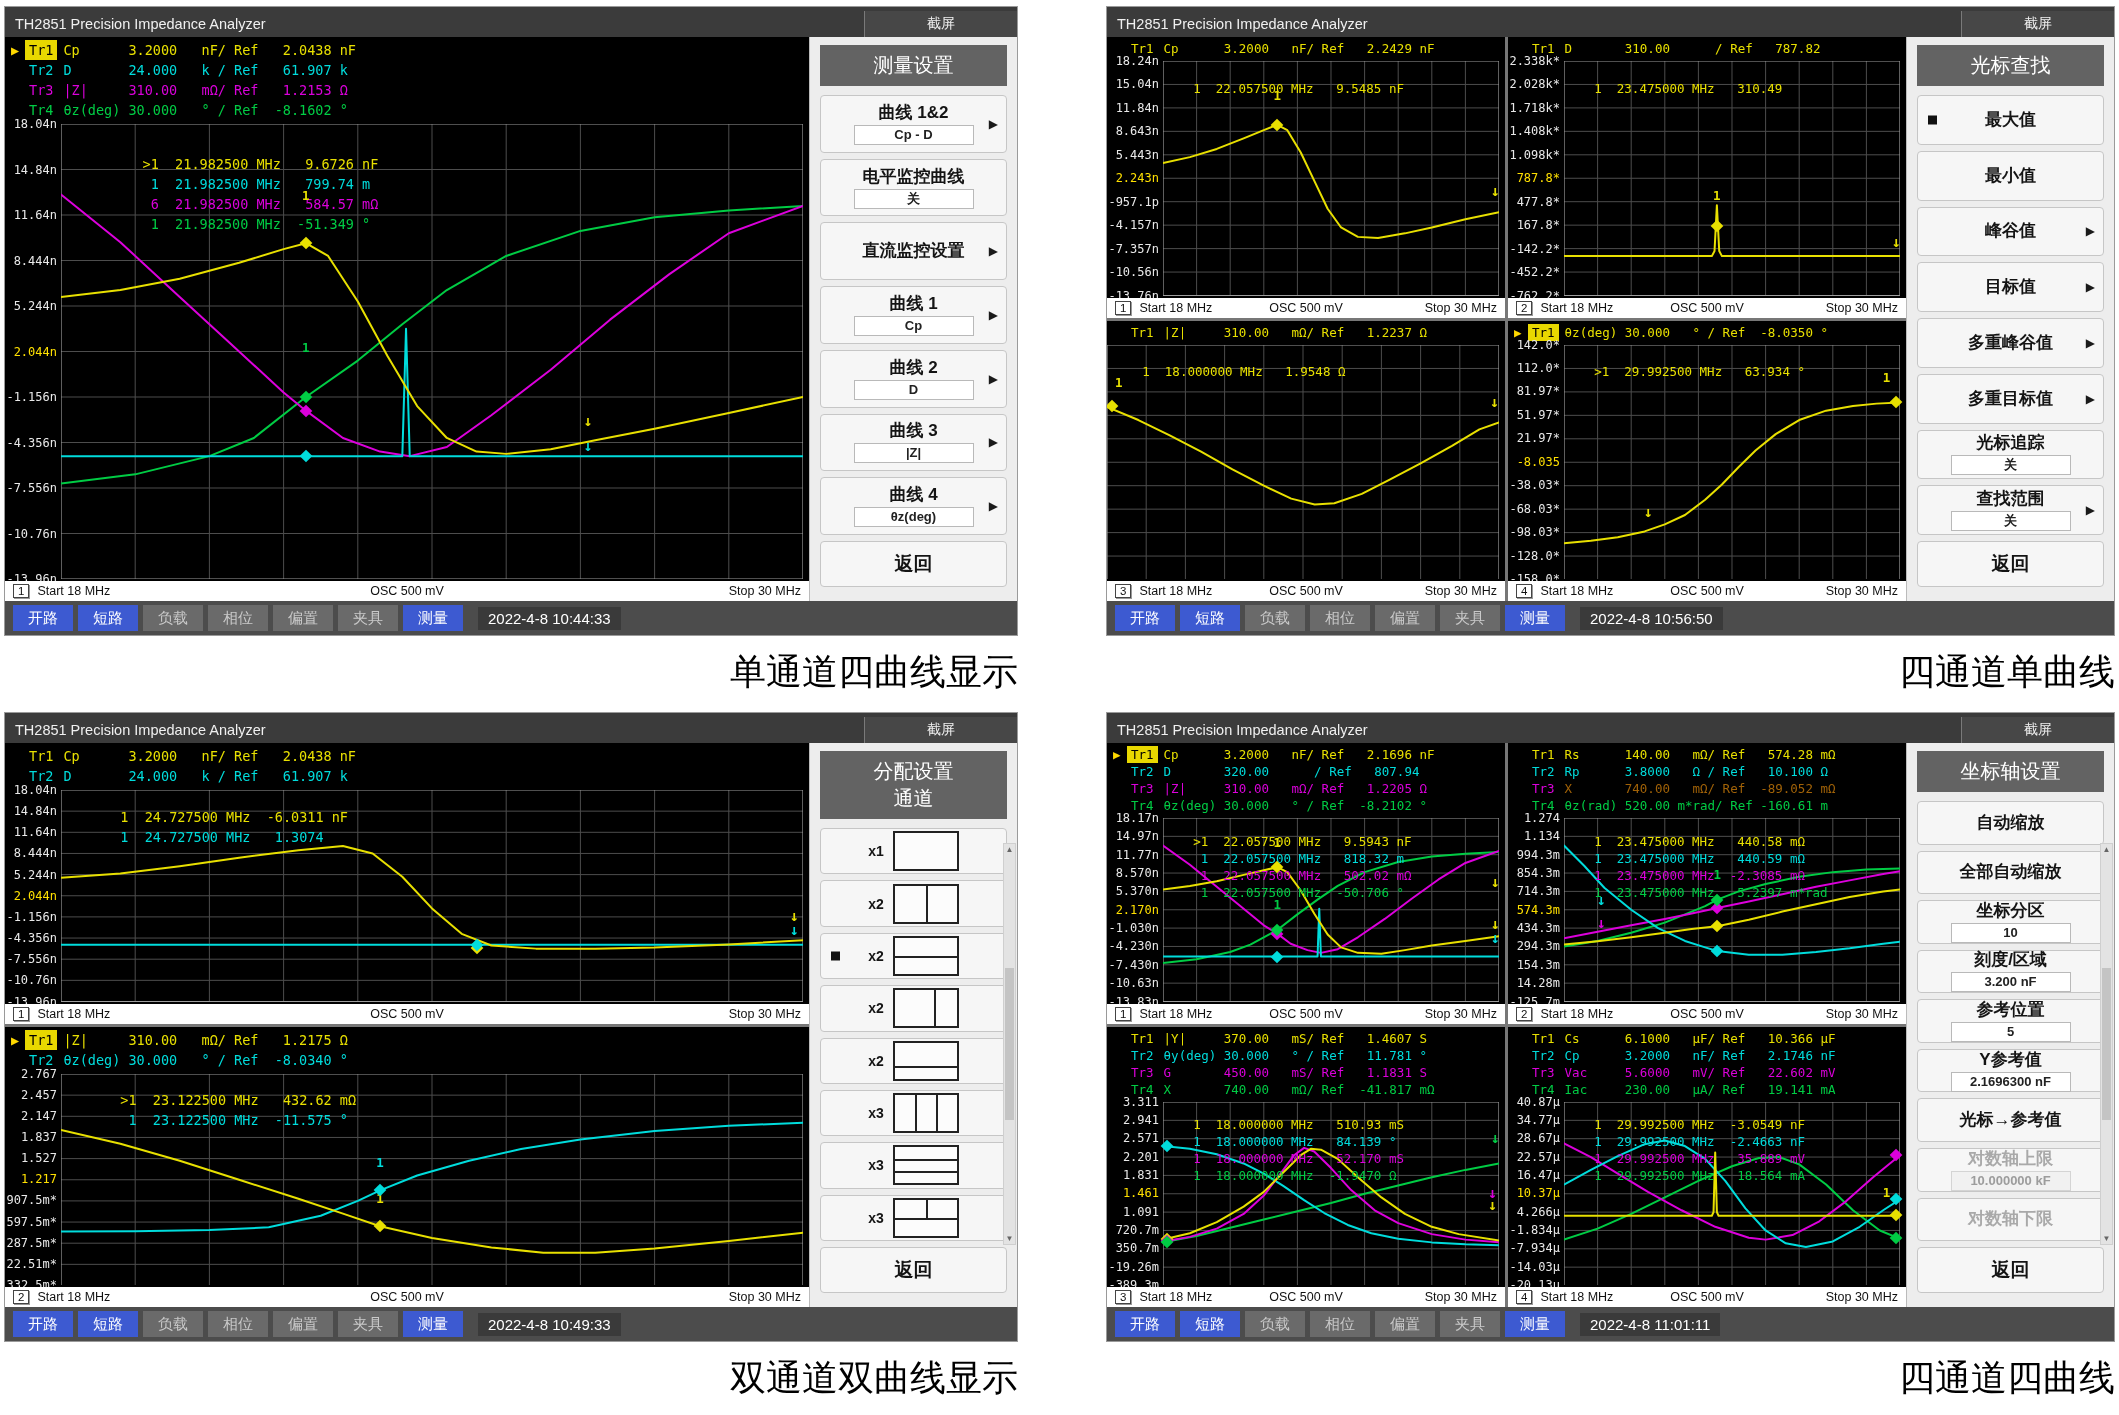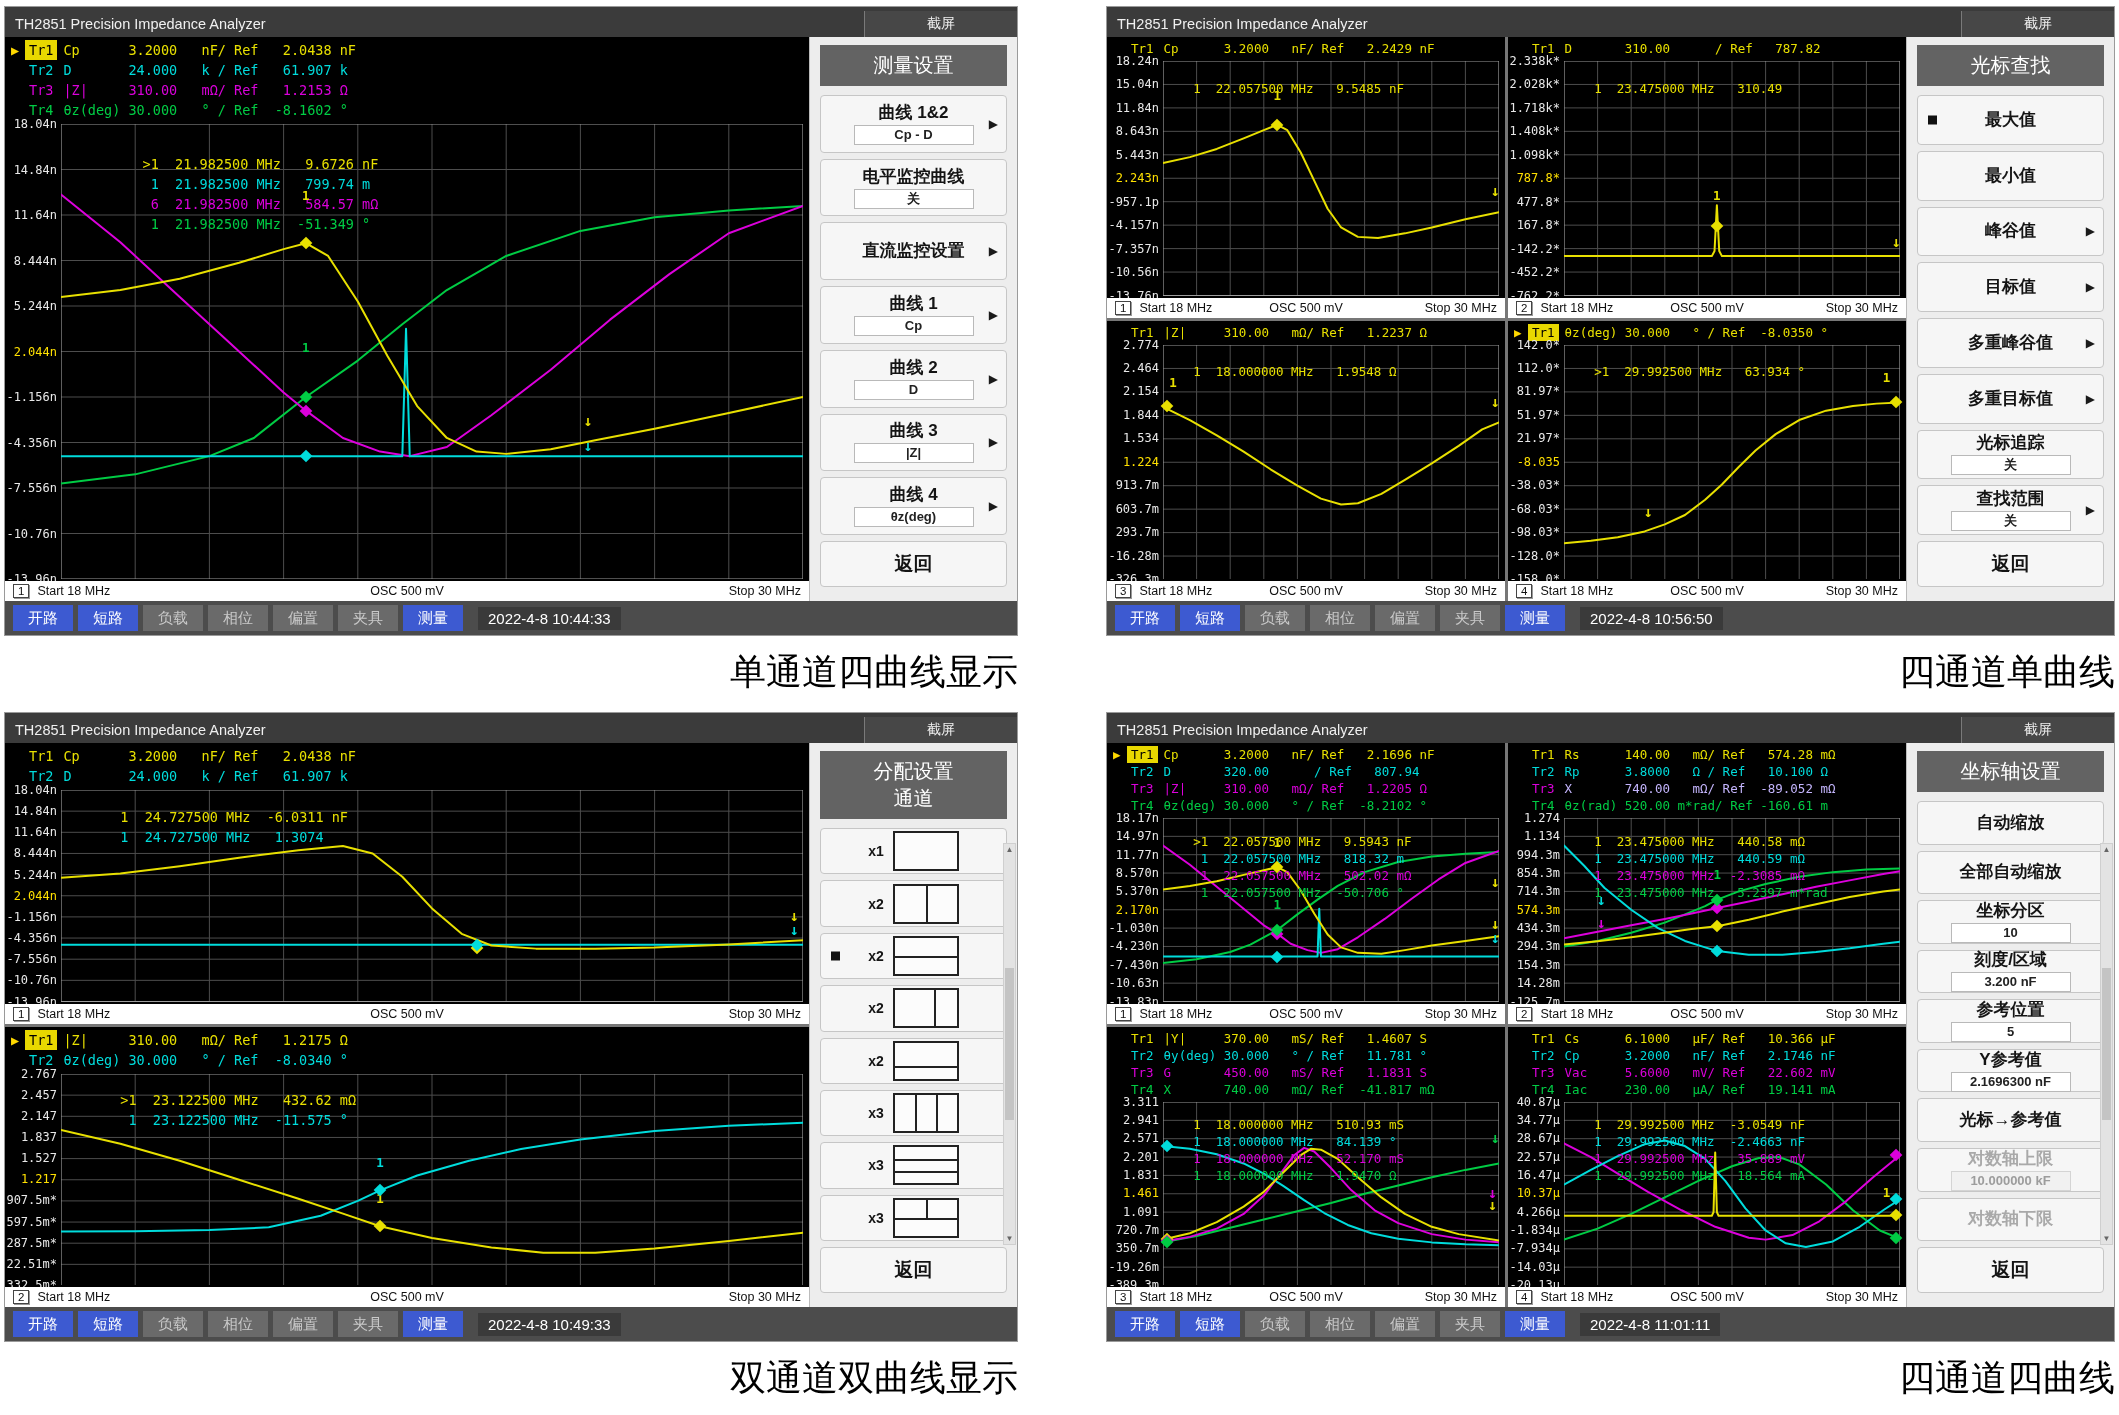--- a/index.html
+++ b/index.html
@@ -304,33 +304,20 @@
             <span class="fstart">Start 18 MHz</span>
             <span class="fosc">OSC 500 mV</span>
             <span class="fstop">Stop 30 MHz</span>
           </div>
         </div>
         <div class="chart">
           <div class="tracebox">
             <div class="trrow"><span class="cursor"> </span><span class="trname" style="color: rgb(232, 224, 0);">Tr1</span><span class="trrest" style="color: rgb(232, 224, 0);">|Z|     310.00   mΩ/ Ref   1.2237 Ω</span></div>
           </div>
           <div class="plotrow">
-            <div class="ylab">
-              <span style="top: 0%;">2.774</span>
-              <span style="top: 10%;">2.464</span>
-              <span style="top: 20%;">2.154</span>
-              <span style="top: 30%;">1.844</span>
-              <span style="top: 40%;">1.534</span>
-              <span class="ref" style="top: 50%;">1.224</span>
-              <span style="top: 60%;">913.7m</span>
-              <span style="top: 70%;">603.7m</span>
-              <span style="top: 80%;">293.7m</span>
-              <span style="top: 90%;">-16.28m</span>
-              <span style="top: 100%;">-326.3m</span>
-            </div>
             <div class="plot">
               <svg viewBox="0 0 100 100" preserveAspectRatio="none">
                 <line x1="10" x2="10" y1="0" y2="100" class="grid"></line>
                 <line x1="0" x2="100" y1="10" y2="10" class="grid"></line>
                 <line x1="20" x2="20" y1="0" y2="100" class="grid"></line>
                 <line x1="0" x2="100" y1="20" y2="20" class="grid"></line>
                 <line x1="30" x2="30" y1="0" y2="100" class="grid"></line>
                 <line x1="0" x2="100" y1="30" y2="30" class="grid"></line>
                 <line x1="40" x2="40" y1="0" y2="100" class="grid"></line>
                 <line x1="0" x2="100" y1="40" y2="40" class="grid"></line>
@@ -735,21 +722,21 @@
             <span class="chbox">1</span>
             <span class="fstart">Start 18 MHz</span>
             <span class="fosc">OSC 500 mV</span>
             <span class="fstop">Stop 30 MHz</span>
           </div>
         </div>
         <div class="chart">
           <div class="tracebox">
             <div class="trrow"><span class="cursor"> </span><span class="trname" style="color: rgb(232, 224, 0);">Tr1</span><span class="trrest" style="color: rgb(232, 224, 0);">Rs      140.00   mΩ/ Ref   574.28 mΩ</span></div>
             <div class="trrow"><span class="cursor"> </span><span class="trname" style="color: rgb(0, 220, 220);">Tr2</span><span class="trrest" style="color: rgb(0, 220, 220);">Rp      3.8000   Ω / Ref   10.100 Ω</span></div>
-            <div class="trrow"><span class="cursor"> </span><span class="trname" style="color: rgb(220, 0, 220);">Tr3</span><span class="trrest" style="color: #c4b5fd;">X       740.00   mΩ/ Ref  -89.052 mΩ</span></div>
+            <div class="trrow"><span class="cursor"> </span><span class="trname" style="color: rgb(220, 0, 220);">Tr3</span><span class="trrest" style="color: #a16207;">X       740.00   mΩ/ Ref  -89.052 mΩ</span></div>
             <div class="trrow"><span class="cursor"> </span><span class="trname" style="color: rgb(0, 204, 68);">Tr4</span><span class="trrest" style="color: rgb(0, 204, 68);">θz(rad) 520.00 m*rad/ Ref -160.61 m</span></div>
           </div>
           <div class="plotrow">
             <div class="ylab">
               <span style="top: 0%;">1.274</span>
               <span style="top: 10%;">1.134</span>
               <span style="top: 20%;">994.3m</span>
               <span style="top: 30%;">854.3m</span>
               <span style="top: 40%;">714.3m</span>
               <span class="ref" style="top: 50%;">574.3m</span>

